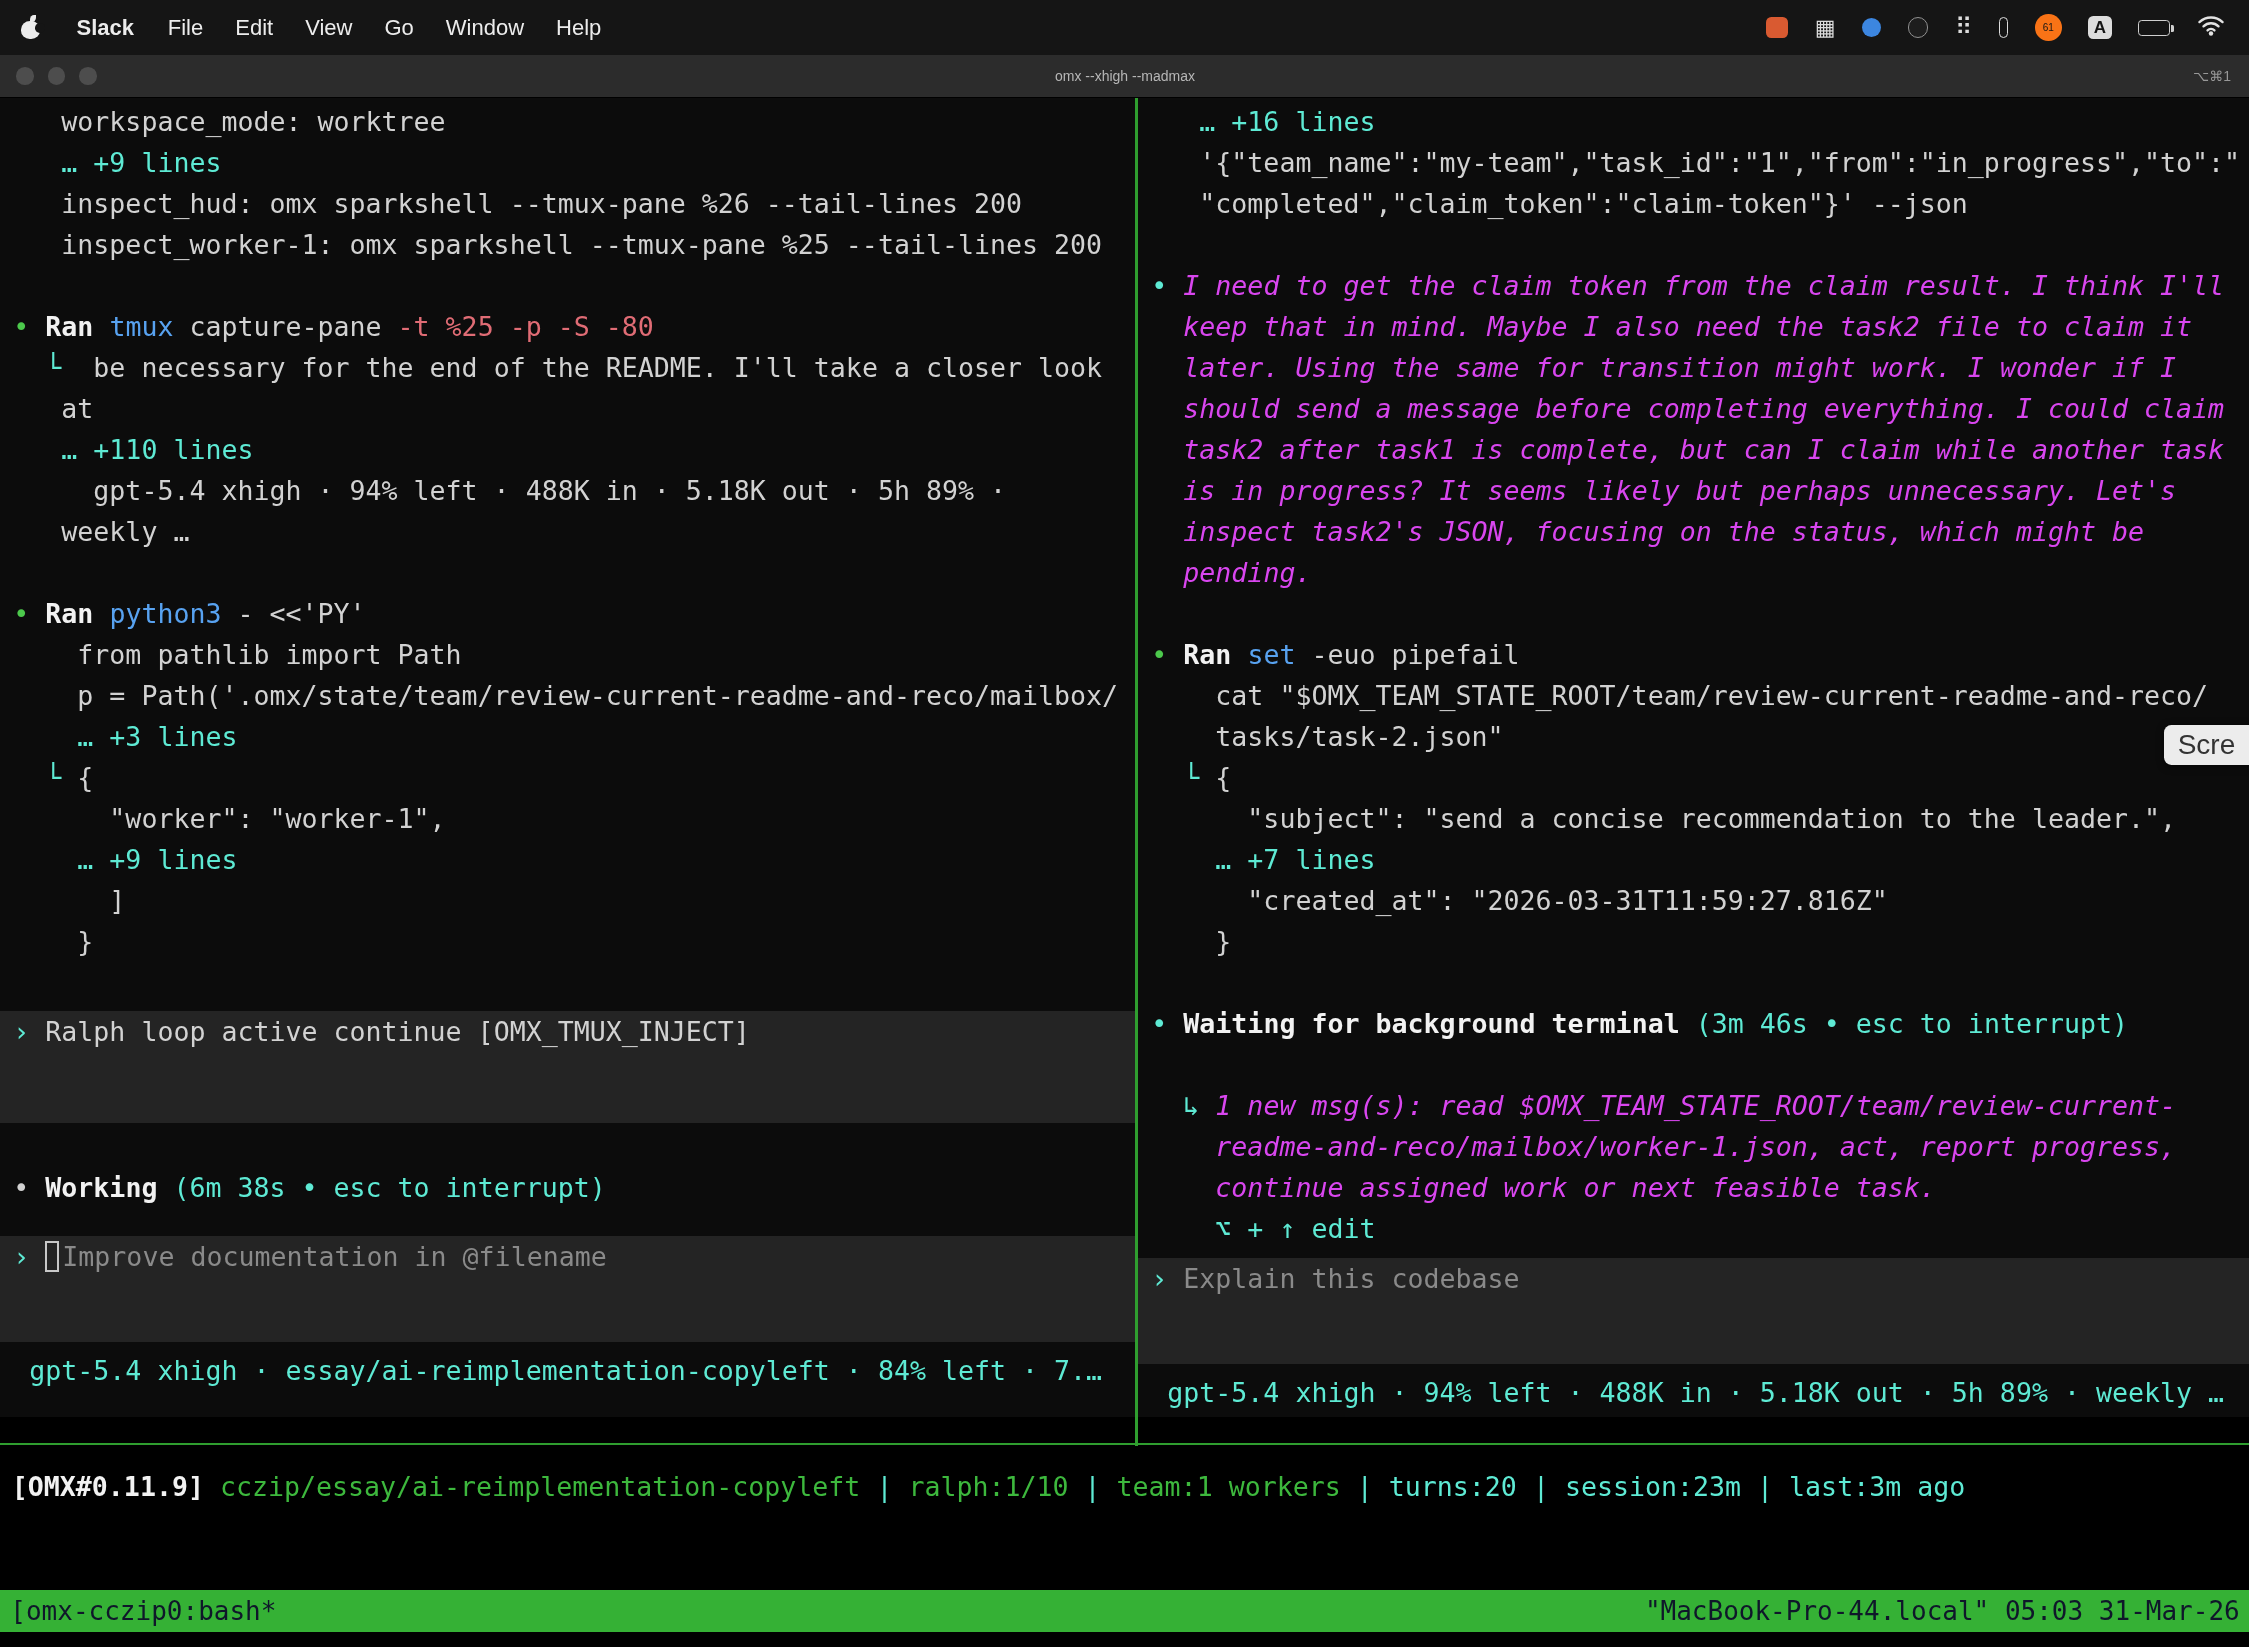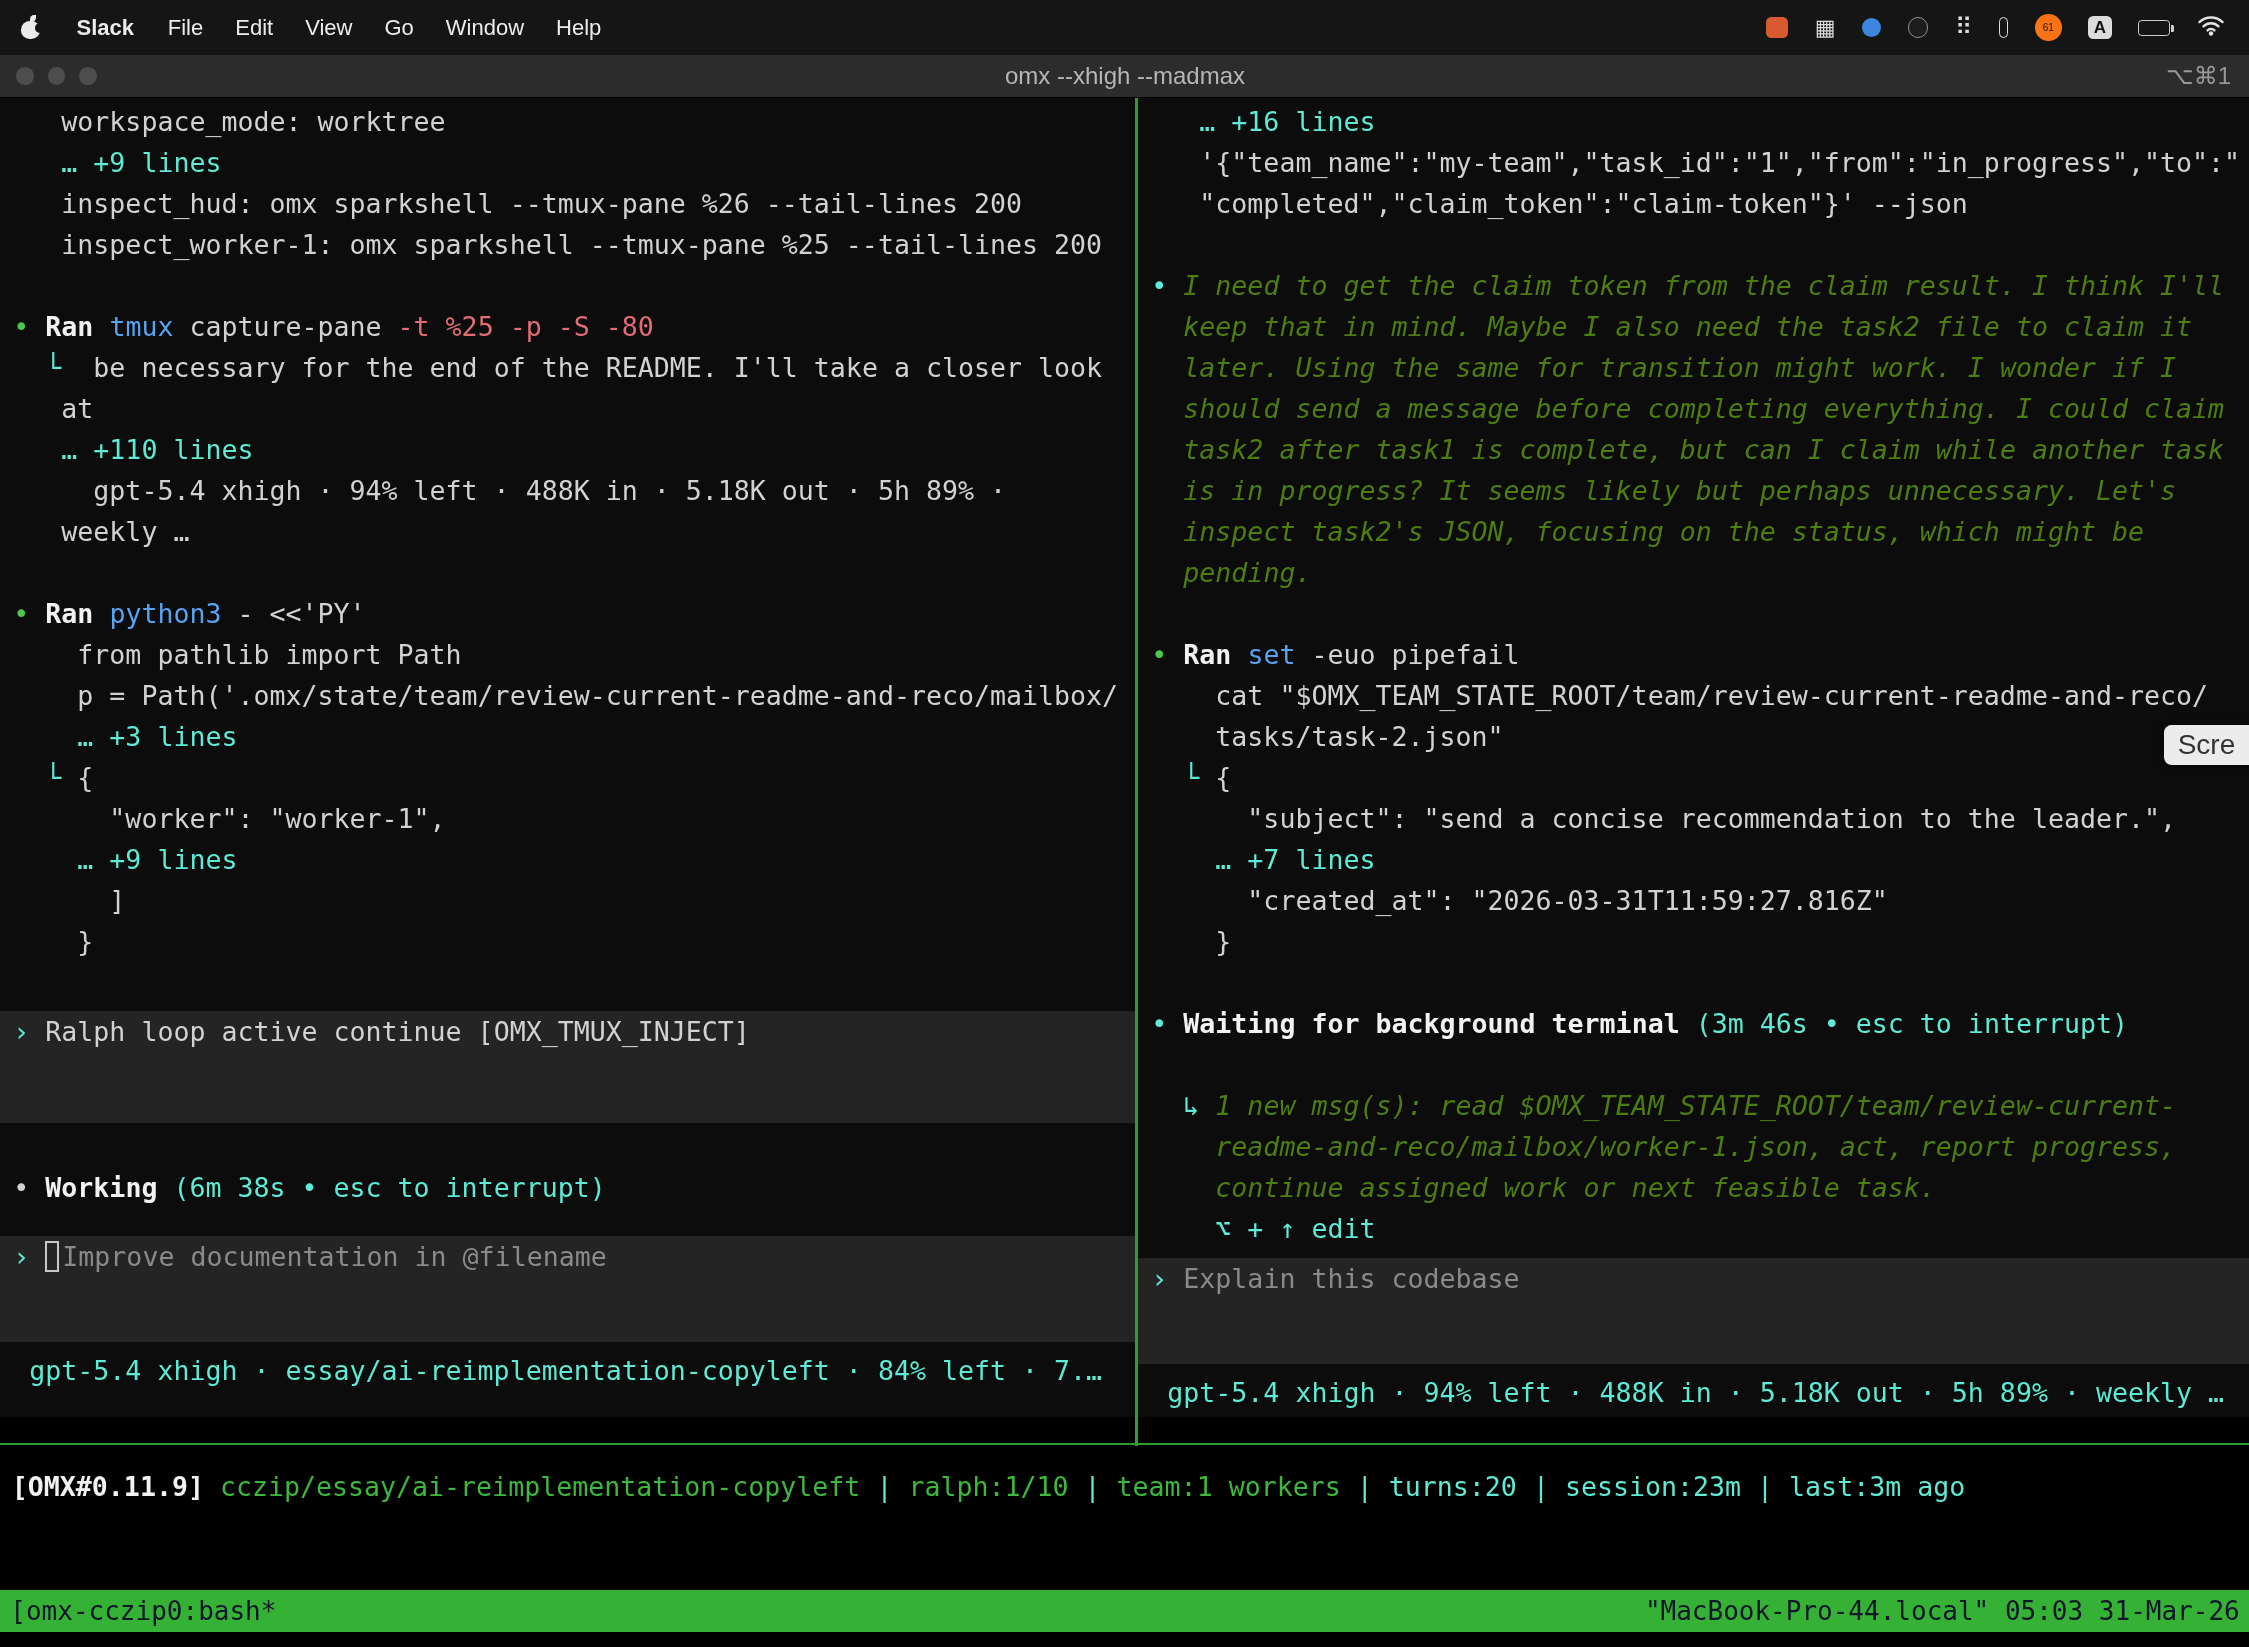--- a/index.html
+++ b/index.html
@@ -25,21 +25,21 @@
   .badge61{width:26.6px;height:26.6px;border-radius:50%;background:#f97316;color:#161616;font-size:10px;font-weight:normal;
     display:flex;align-items:center;justify-content:center}
   .inputA{width:23.6px;height:23.6px;border-radius:5.2px;background:#dcdcdc;color:#141414;font-size:17px;font-weight:bold;
     display:flex;align-items:center;justify-content:center}
   .batt{position:relative;width:32px;height:16px;border:1.5px solid #cfcfcf;border-radius:3.7px;padding:1.5px}
   .batt .fill{height:100%;width:62%;background:#fff;border-radius:1.5px}
   .batt .nub{position:absolute;right:-4.4px;top:4.4px;width:3px;height:7.4px;background:#cfcfcf;border-radius:0 1.5px 1.5px 0}
 
   
   .titlebar{position:absolute;top:55px;left:0;width:100%;height:43px;background:#2c2c2c;border-bottom:0.7px solid #000;
-    display:flex;align-items:center;justify-content:center;color:#b6b6b6;font-size:24px;z-index:30}
+    display:flex;align-items:center;justify-content:center;color:#b6b6b6;font-size:14px;z-index:30}
   .lights{position:absolute;left:16px;top:0;height:100%;display:flex;align-items:center;gap:14px}
   .light{width:17.7px;height:17.7px;border-radius:50%;background:#4d4d4d;border:none}
   .tb-shortcut{position:absolute;right:19px;color:#989898}
 
   
   .term{position:absolute;top:97px;left:0;width:100%;height:1320px;background:#0c0c0c;
     font-family:"DejaVu Sans Mono",monospace;font-size:26.6px;color:#d2d2d2}
   .pane{position:absolute;top:0;height:1346px;overflow:hidden;padding-top:3.7px}
   .pane-left{left:0;width:1135px}
   .pane-right{left:1138px;width:1112px}
@@ -54,21 +54,21 @@
   .pane-left .prompt-bar{margin-top:28px;height:106px}
   .pane-right .prompt-bar{margin-top:9.6px;height:106px}
   .footer{margin-top:8px}
 
   .dim{color:#5eead4}
   .dim2{color:#8a8a8a}
   .green{color:#4cc94c}
   .blue{color:#58a2f0}
   .pink{color:#e06c75}
   .bold{color:#f2f2f2;font-weight:bold}
-  .ital{color:#4d7c0f;font-style:italic}
+  .ital{color:#d946ef;font-style:italic}
   .cursor{display:inline-block;width:14px;height:31px;border:2.2px solid #c8c8c8;vertical-align:-5.9px;margin-right:3px}
 
   
   .omx-status{position:absolute;left:0;top:1369px;width:100%;height:41px;line-height:41px;white-space:pre;
     padding-left:11.8px;overflow:hidden}
   .omx-status .green{color:#3db83d}
 
   
   .tmuxbar{position:absolute;left:0;top:1493px;width:100%;height:42px;background:#35b135;color:#0f172a;
     display:flex;justify-content:space-between;align-items:center;white-space:pre;padding:0 10.3px;font-size:26px}

